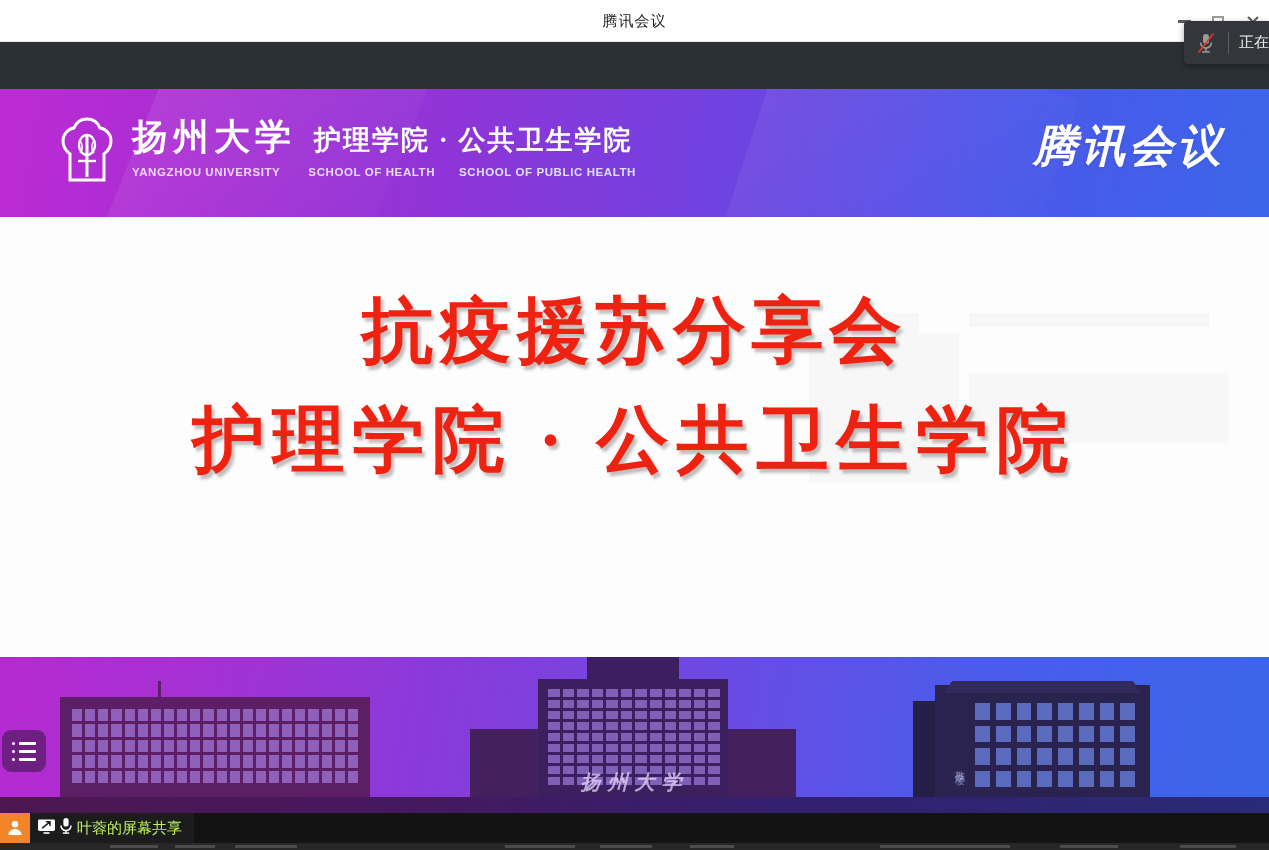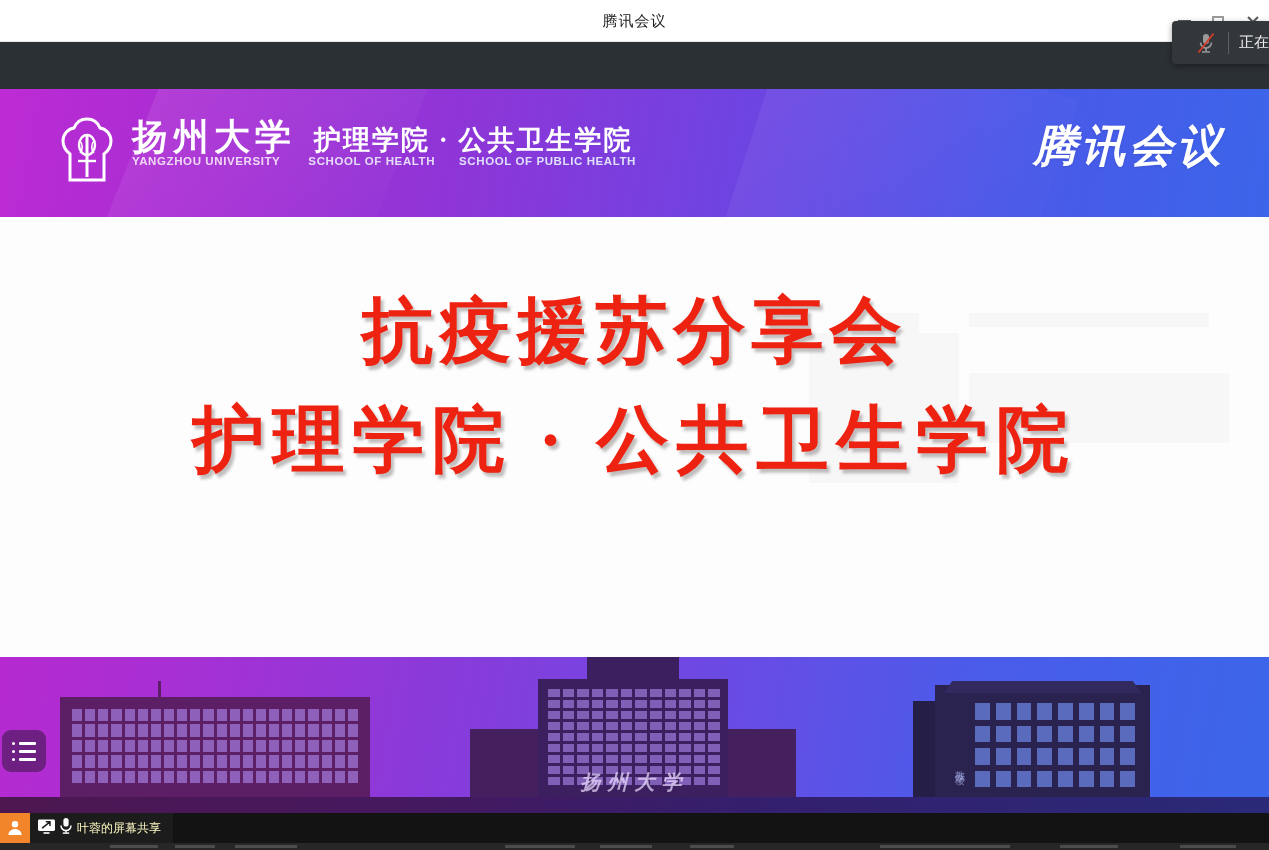--- a/index.html
+++ b/index.html
@@ -40,21 +40,21 @@
   .toolbar-strip {
     position: absolute; left: 0; top: 42px; width: 1269px; height: 47px;
     background: #2b3035;
   }
 
   
   .mic-widget {
     position: absolute; right: 0; top: 21px; height: 43px;
     background: #33373c;
     display: flex; align-items: center;
-    padding-left: 24px;
+    padding-left: 12px;
     border-radius: 4px 0 0 4px;
     box-shadow: 0 2px 6px rgba(0,0,0,0.35);
     z-index: 30;
     min-width: 78px;
   }
   .mic-widget .divider {
     width: 1px; height: 22px; background: #5c6066; margin: 0 10px 0 12px;
   }
   .mic-widget .wtext {
     color: #f0f0f0; font-size: 15px; white-space: nowrap;
@@ -92,21 +92,21 @@
   .logo-cn {
     font-family: "Liberation Serif", "DejaVu Serif", serif;
     font-size: 36px; font-weight: 700; color: #ffffff; letter-spacing: 5px;
     line-height: 1;
   }
   .logo-sub-cn {
     font-family: "Liberation Serif", "DejaVu Serif", serif;
     font-size: 27px; font-weight: 700; color: #ffffff; letter-spacing: 2px;
     margin-left: 18px; line-height: 1;
   }
-  .logo-en-row { display: flex; align-items: baseline; }
+  .logo-en-row { display: flex; align-items: baseline; margin-top: 11px; }
   .logo-en {
     font-size: 11.5px; font-weight: 700; color: #f0d8f5; letter-spacing: 0.6px;
   }
   .logo-en.sub { margin-left: 28px; color: #e6dcf8; font-weight: 600; }
   .logo-en.sub2 { margin-left: 24px; color: #dfe0fb; font-weight: 600; }
 
   .motto {
     position: absolute; right: 44px; top: 28px;
     display: flex; gap: 46px;
     font-family: "Liberation Serif", "DejaVu Serif", serif;
@@ -209,21 +209,21 @@
     position: absolute; left: 0; top: 0; height: 30px;
     display: flex; align-items: center;
     background: #1c1c1c;
   }
   .user-badge {
     width: 30px; height: 30px; background: #f28429;
     display: flex; align-items: center; justify-content: center; flex: 0 0 auto;
   }
   .chip-icons { display: flex; align-items: center; gap: 3px; padding: 0 4px 0 7px; }
   .share-label {
-    color: #fef9c3; font-size: 12px; padding-right: 12px; white-space: nowrap;
+    color: #bef264; font-size: 15px; padding-right: 12px; white-space: nowrap;
   }
 
   .taskbar-sliver {
     position: absolute; left: 0; top: 843px; width: 1269px; height: 7px;
     background: #151515;
     opacity: 0.92;
   }
   .taskbar-sliver .tick {
     position: absolute; top: 2px; height: 3px; background: #3d3d3d;
   }

